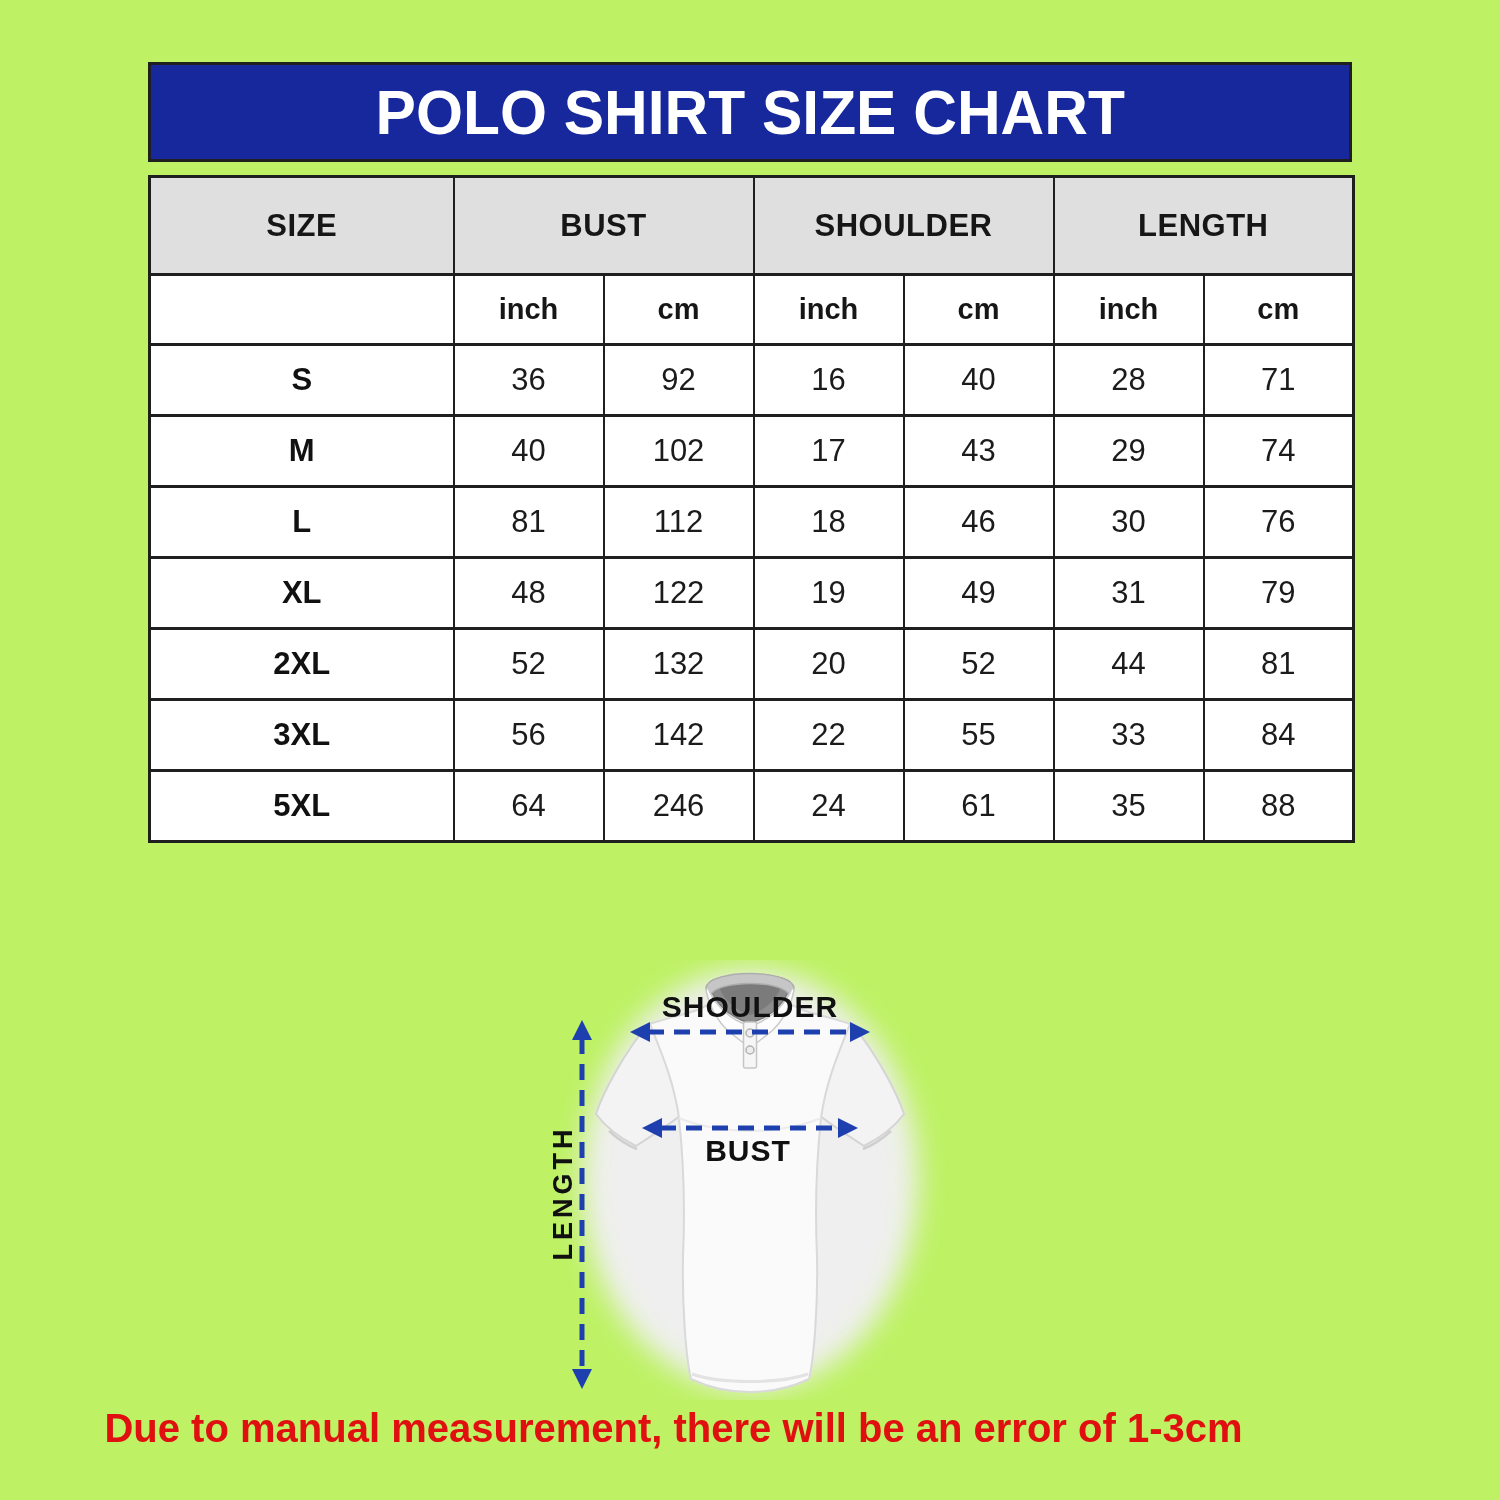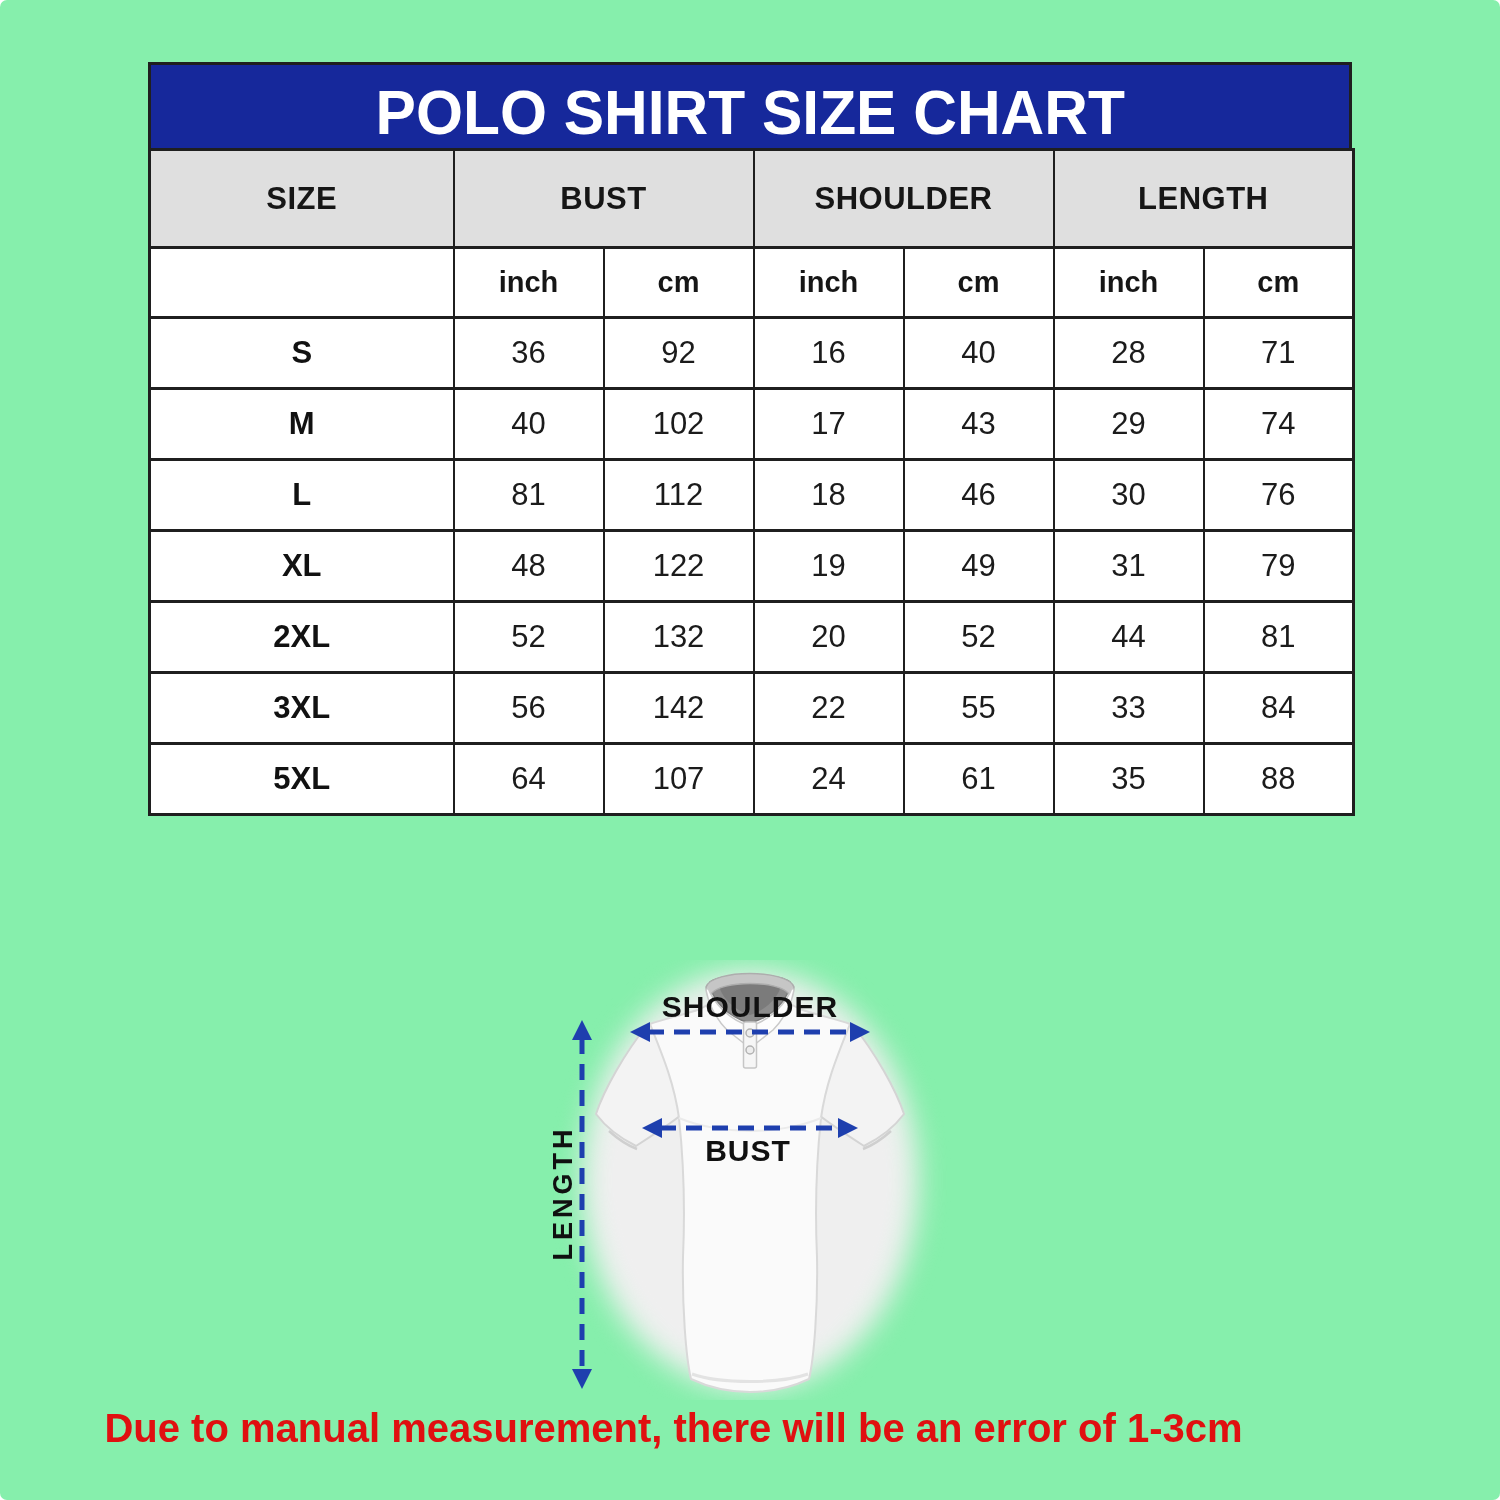--- a/index.html
+++ b/index.html
@@ -8,44 +8,43 @@
     --arrow_blue: #1e3fae;
     --footnote_red: #e01010;
     --border_black: #1f1f1f;
   }
   * { margin: 0; padding: 0; box-sizing: border-box; }
   html, body { background: #ffffff; }
   .page {
     position: relative;
     width: 1500px;
     height: 1500px;
-    background: #86efac;
+    background: #bef264;
     font-family: "Liberation Sans", sans-serif;
     overflow: hidden;
-    border-radius: 7px;
   }
   .banner {
     position: absolute;
     left: 148px; top: 62px;
     width: 1204px; height: 100px;
     background: var(--banner_blue);
     border: 3px solid var(--border_black);
     display: flex; align-items: center; justify-content: center;
   }
   .banner-title {
     color: #ffffff;
     font-size: 63px;
     font-weight: bold;
     letter-spacing: 0px;
     transform: scaleX(0.96);
     white-space: nowrap;
   }
   table.size-table {
     position: absolute;
-    left: 148px; top: 148px;
+    left: 148px; top: 175px;
     width: 1204px;
     border-collapse: collapse;
     table-layout: fixed;
     border: 3px solid var(--border_black);
   }
   table.size-table td, table.size-table th {
     border-style: solid;
     border-color: var(--border_black);
     border-width: 3px 2px;
     text-align: center;
@@ -160,21 +159,21 @@
         <td>56</td>
         <td>142</td>
         <td>22</td>
         <td>55</td>
         <td>33</td>
         <td>84</td>
       </tr>
       <tr class="data-row">
         <td class="size-cell">5XL</td>
         <td>64</td>
-        <td>107</td>
+        <td>246</td>
         <td>24</td>
         <td>61</td>
         <td>35</td>
         <td>88</td>
       </tr>
     </tbody>
   </table>
 
   <div class="diagram">
     <svg width="500" height="440" viewBox="0 0 500 440">

